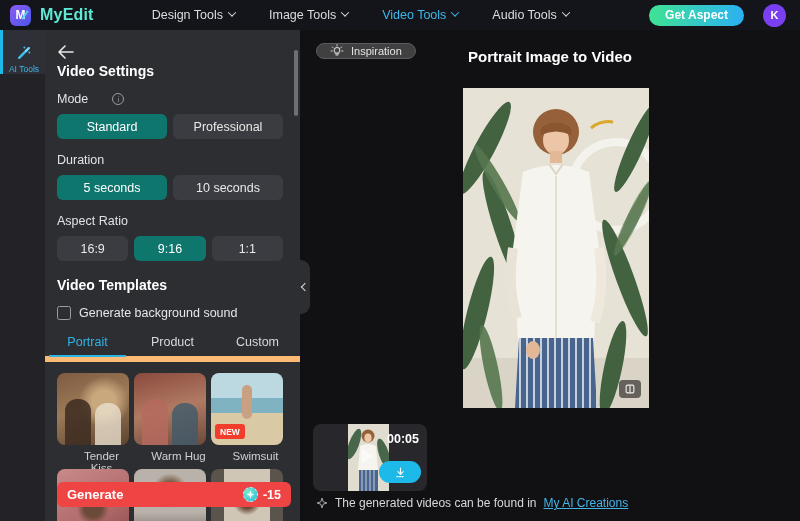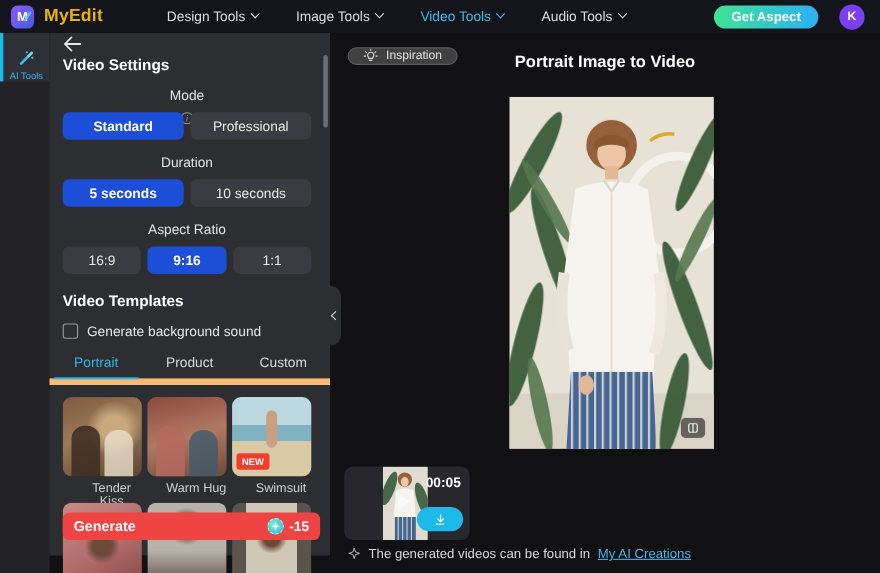--- a/index.html
+++ b/index.html
@@ -8,56 +8,56 @@
          font-family:"Liberation Sans", sans-serif; color:#e8e8e8; }
 
   
   .nav { position:absolute; top:0; left:0; right:0; height:30px; background:#14151b;
          display:flex; align-items:center; padding:0 10px; z-index:30; }
   .logo-box { width:21px; height:21px; border-radius:6px; background:linear-gradient(135deg,#8a5cf5,#4a57e8);
               display:flex; align-items:center; justify-content:center; font-weight:bold; font-size:12px;
               color:#fff; position:relative; cursor:pointer; }
   .logo-box::after { content:""; position:absolute; width:2px; height:10px; background:#4fd8f0;
                      transform:rotate(35deg); right:5px; top:5px; opacity:.9; }
-  .brand { font-size:16px; font-weight:bold; color:#eab308; margin-left:9px; letter-spacing:.2px; }
+  .brand { font-size:16px; font-weight:bold; color:#5eead4; margin-left:9px; letter-spacing:.2px; }
   .nav-items { display:flex; margin-left:58px; gap:34px; }
   .nav-item { font-size:12.5px; color:#dcdce0; display:flex; align-items:center; cursor:pointer; }
   .nav-item.active { color:#3cb9ea; }
   .chev { width:6px; height:6px; border-right:1.6px solid currentColor; border-bottom:1.6px solid currentColor;
           transform:rotate(45deg) translate(-1px,-1px); display:inline-block; margin-left:6px; margin-top:-3px; }
   .nav-spacer { flex:1; }
   .credits-btn { height:21px; padding:0 16px; border-radius:11px; border:none; cursor:pointer;
                  background:linear-gradient(90deg,#3fe393,#2bb0f4); color:#fff; font-weight:bold;
                  font-size:12px; display:flex; align-items:center; font-family:inherit; }
   .avatar { width:23px; height:23px; border-radius:50%; background:#7a3ff0; color:#fff; font-size:11px;
             font-weight:bold; display:flex; align-items:center; justify-content:center; margin-left:19px;
             margin-right:4px; cursor:pointer; }
 
   
   .rail { position:absolute; top:30px; left:0; width:45px; bottom:0; background:#232327; z-index:10; }
   .rail-item { height:44px; background:#2f3037; border-left:3px solid #1db9e9; display:flex;
                flex-direction:column; align-items:center; justify-content:flex-end; gap:3px; cursor:pointer; }
   .rail-item .lbl { font-size:8.5px; color:#39b8e8; }
 
   
-  .panel { position:absolute; top:30px; left:45px; width:255px; bottom:16px; background:#2d2e32;
-           padding:3px 17px 0 12px; z-index:15; }
+  .panel { position:absolute; top:30px; left:45px; width:255px; bottom:0; background:#2d2e32;
+           padding:15px 17px 0 12px; z-index:15; }
   .back-btn { width:18px; height:14px; cursor:pointer; margin-bottom:4px; display:block; }
   .panel-title { font-size:14px; font-weight:bold; color:#fff; height:15px; margin-bottom:10px; }
   .field-label { font-size:12.5px; color:#e3e3e6; height:14px; margin-top:14px; margin-bottom:8px;
-                 display:flex; align-items:center; gap:8px;flex-direction:column; }
+                 display:flex; align-items:center; gap:24px; }
   .field-label:first-of-type { margin-top:6px; }
   .info-ic { width:12px; height:12px; border:1.2px solid #9a9aa0; border-radius:50%; font-size:8px;
              color:#9a9aa0; display:inline-flex; align-items:center; justify-content:center;
              font-family:"Liberation Serif", serif; font-style:italic; cursor:pointer; }
   .btn-row { display:grid; grid-template-columns:1fr 1fr; gap:6px; }
   .btn-row3 { display:grid; grid-template-columns:1fr 1fr 1fr; gap:6px; }
   .opt-btn { height:25px; border:none; border-radius:6px; background:#3b3c41; color:#e8e8e8;
              font-size:12.5px; cursor:pointer; font-family:inherit; }
-  .opt-btn.sel { background:#1d4ed8; color:#fff;font-weight:bold; }
+  .opt-btn.sel { background:#0f766e; color:#fff; }
   .section-title { font-size:14px; font-weight:bold; color:#fff; margin-top:16px; height:15px; }
   .chk-row { display:flex; align-items:center; gap:8px; margin-top:13px; height:15px; }
   .chk { width:14px; height:14px; border:1.5px solid #9a9aa0; border-radius:2.5px; background:transparent; cursor:pointer; }
   .chk-label { font-size:12.5px; color:#e6e6e8; }
   .tabs { display:flex; margin:10px -17px 0 -12px; border-bottom:6px solid #fdba74; }
   .tab { flex:1; text-align:center; font-size:12.5px; color:#d8d8dc; padding:5px 0 7px; cursor:pointer;
          position:relative; }
   .tab.active { color:#2eb5e8; }
   .tab.active::after { content:""; position:absolute; left:4px; right:4px; bottom:-1px; height:2px; background:#2eb5e8; }
   .thumb-grid { display:grid; grid-template-columns:1fr 1fr 1fr; gap:5px; margin-top:11px; }

